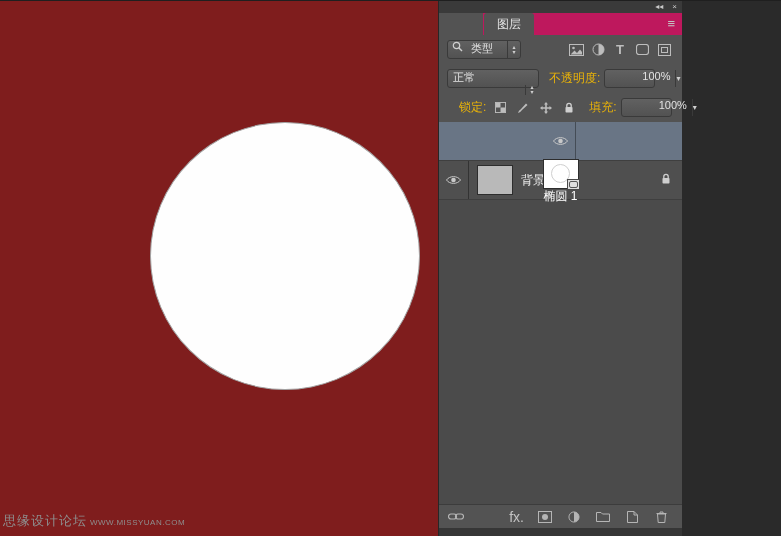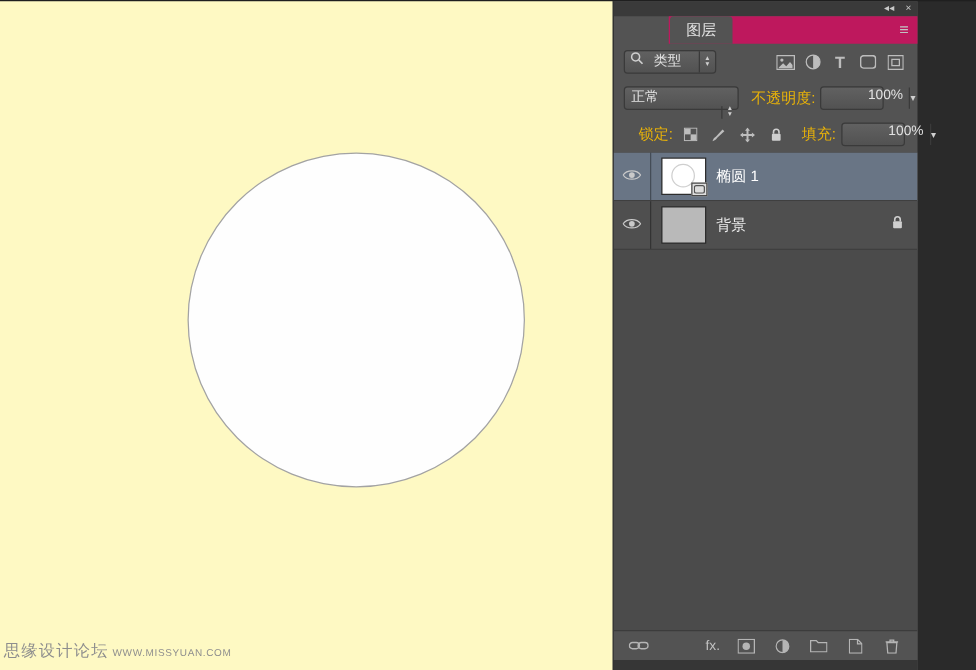--- a/index.html
+++ b/index.html
@@ -1,21 +1,21 @@
 <!DOCTYPE html>
 <html><head>
 <meta charset="utf-8">
 <style>
   * { margin:0; padding:0; box-sizing:border-box; }
   html,body { width:781px; height:536px; overflow:hidden; }
   body { font-family:"Liberation Sans","DejaVu Sans",sans-serif; background:#2a2a2a; }
   .screen { position:relative; width:781px; height:536px; display:flex; border-top:1px solid #1f1f1f; }
 
   
-  .canvas-area { position:relative; width:490px; height:100%; background:#fef9c3; flex:none; }
+  .canvas-area { position:relative; width:438px; height:100%; background:#7f1d1d; flex:none; }
   .ellipse-shape { position:absolute; left:150px; top:121px; width:270px; height:268px;
                    background:#fefefe; border-radius:50%; border:1px solid #a3a3a3; }
   .watermark { position:absolute; left:3px; bottom:6px; color:#8e8e8e; white-space:nowrap; }
   .wm-main { font-size:13px; letter-spacing:1px; }
   .wm-url { font-size:8px; margin-left:3px; letter-spacing:0.5px; }
 
   
   .layers-panel { width:244px; height:100%; background:#535353; border-left:1px solid #272727;
                   display:flex; flex-direction:column; color:#d6d6d6; }
 
@@ -52,21 +52,21 @@
   .lbl-first { margin-left:12px; }
   .val-dd { width:51px;padding-left:32px; }
 
   .lock-icons { display:flex; align-items:center; gap:7px; margin:0 2px; }
   .lock-icons .icon-btn { width:16px; height:16px; }
 
   
   .layer-list { flex:1; background:#4b4b4b; overflow:hidden; }
   .layer-row { height:39px; display:flex; align-items:center; background:#4f4f4f;
                border-bottom:1px solid #3f3f3f; cursor:pointer; }
-  .layer-row.selected { background:#697585; }
+  .layer-row.selected { background:#697585;flex-direction:column; }
   .eye-cell { width:30px; height:100%; display:flex; align-items:center; justify-content:center;
               border-right:1px solid rgba(0,0,0,0.35); flex:none; cursor:pointer; }
   .thumb { position:relative; width:34px; height:28px; margin:0 9px; background:#fff;
            box-shadow:0 0 0 1px #2d2d2d; flex:none; cursor:pointer; }
   .thumb-circle { position:absolute; left:7px; top:4px; width:19px; height:19px;
                   border-radius:50%; border:1px solid #cfcfcf; background:#fff; }
   .shape-badge { position:absolute; right:-2px; bottom:-2px; width:13px; height:11px;
                  background:#dedede; border:1px solid #4a4a4a; display:flex; align-items:center;
                  justify-content:center; }
   .thumb-bg { background:#b9b9b9; }
@@ -74,21 +74,21 @@
   .layer-row.selected .layer-name { color:#ffffff; }
   .name-italic { }
   .row-lock { margin-left:auto; padding-right:11px; display:flex; align-items:center; }
 
   
   .bottom-bar { height:24px; background:#535353; border-top:1px solid #3c3c3c;
                 display:flex; align-items:center; justify-content:flex-end; gap:13px;
                 padding-right:13px; flex:none; }
   .bottom-bar .icon-btn { width:16px; height:16px; }
   .bb-link { margin-right:6px; }
-  .fx-label { font-size:11px; color:#c2c2c2; cursor:pointer;margin-left:26px; }
+  .fx-label { font-size:14px; color:#c2c2c2; cursor:pointer;margin-left:26px; }
   .panel-footer { height:8px; background:#363636; flex:none; }
 </style>
 </head>
 <body>
 
 <div class="screen">
 
   <div class="canvas-area">
     <div class="ellipse-shape"></div>
     <div class="watermark">

